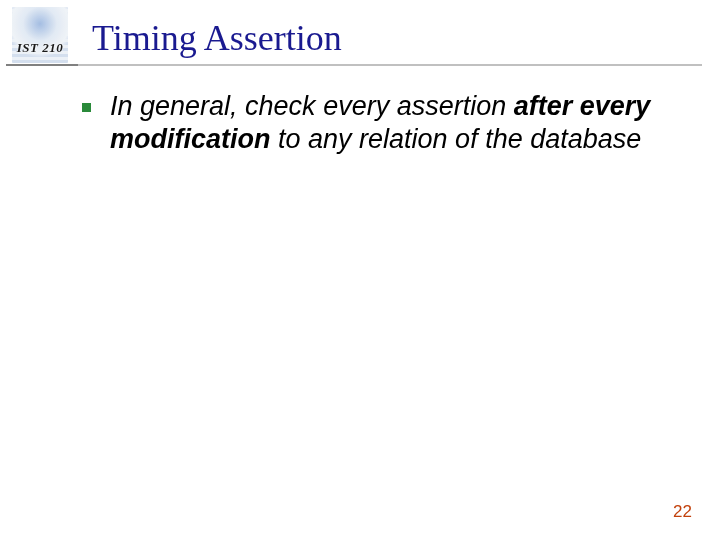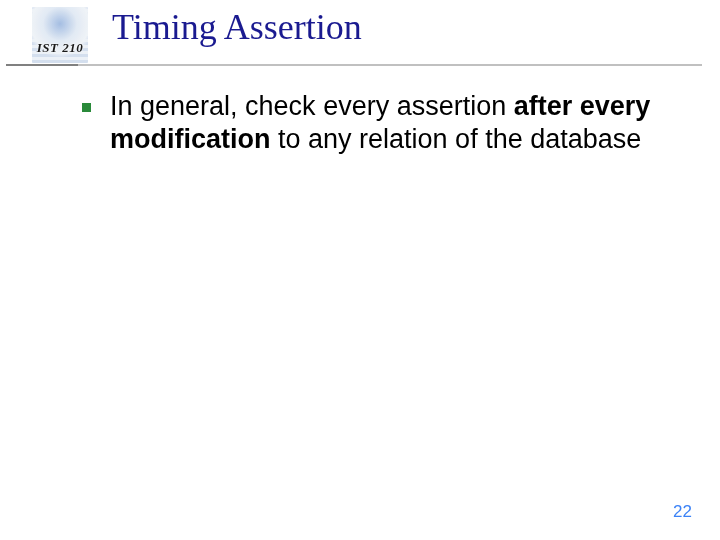--- a/index.html
+++ b/index.html
@@ -9,21 +9,21 @@
     height: 540px;
     background: #ffffff;
     font-family: Verdana, Tahoma, Arial, sans-serif;
     overflow: hidden;
     position: relative;
   }
   .header {
     position: relative;
     height: 70px;
     display: flex;
-    padding-left: 20px;
+    align-items: center;
   }
   .logo-box {
     width: 80px;
     height: 70px;
     display: flex;
     align-items: center;
     justify-content: center;
     position: relative;
   }
   .logo-art {
@@ -70,20 +70,21 @@
   .title-underline-accent {
     position: absolute;
     left: 6px;
     width: 72px;
     bottom: 4px;
     height: 2px;
     background: #808080;
   }
   .content {
     padding: 20px 40px 0 110px;
+    font-style: italic;
   }
   ul.bullets {
     list-style: none;
     padding: 0;
     margin: 0;
   }
   ul.bullets > li {
     position: relative;
     color: #000;
     font-size: 27px;
@@ -101,21 +102,21 @@
   }
   .bold { font-weight: bold; }
   .arrow {
     font-family: Arial, sans-serif;
   }
   .page-number {
     position: absolute;
     right: 28px;
     bottom: 18px;
     font-size: 17px;
-    color: #3b82f6;
+    color: #c2410c;
   }
 </style>
 </head>
 <body>
 
 <div class="header">
   <div class="logo-box">
     <div class="logo-art"></div>
     <div class="logo-label">IST 210</div>
   </div>

